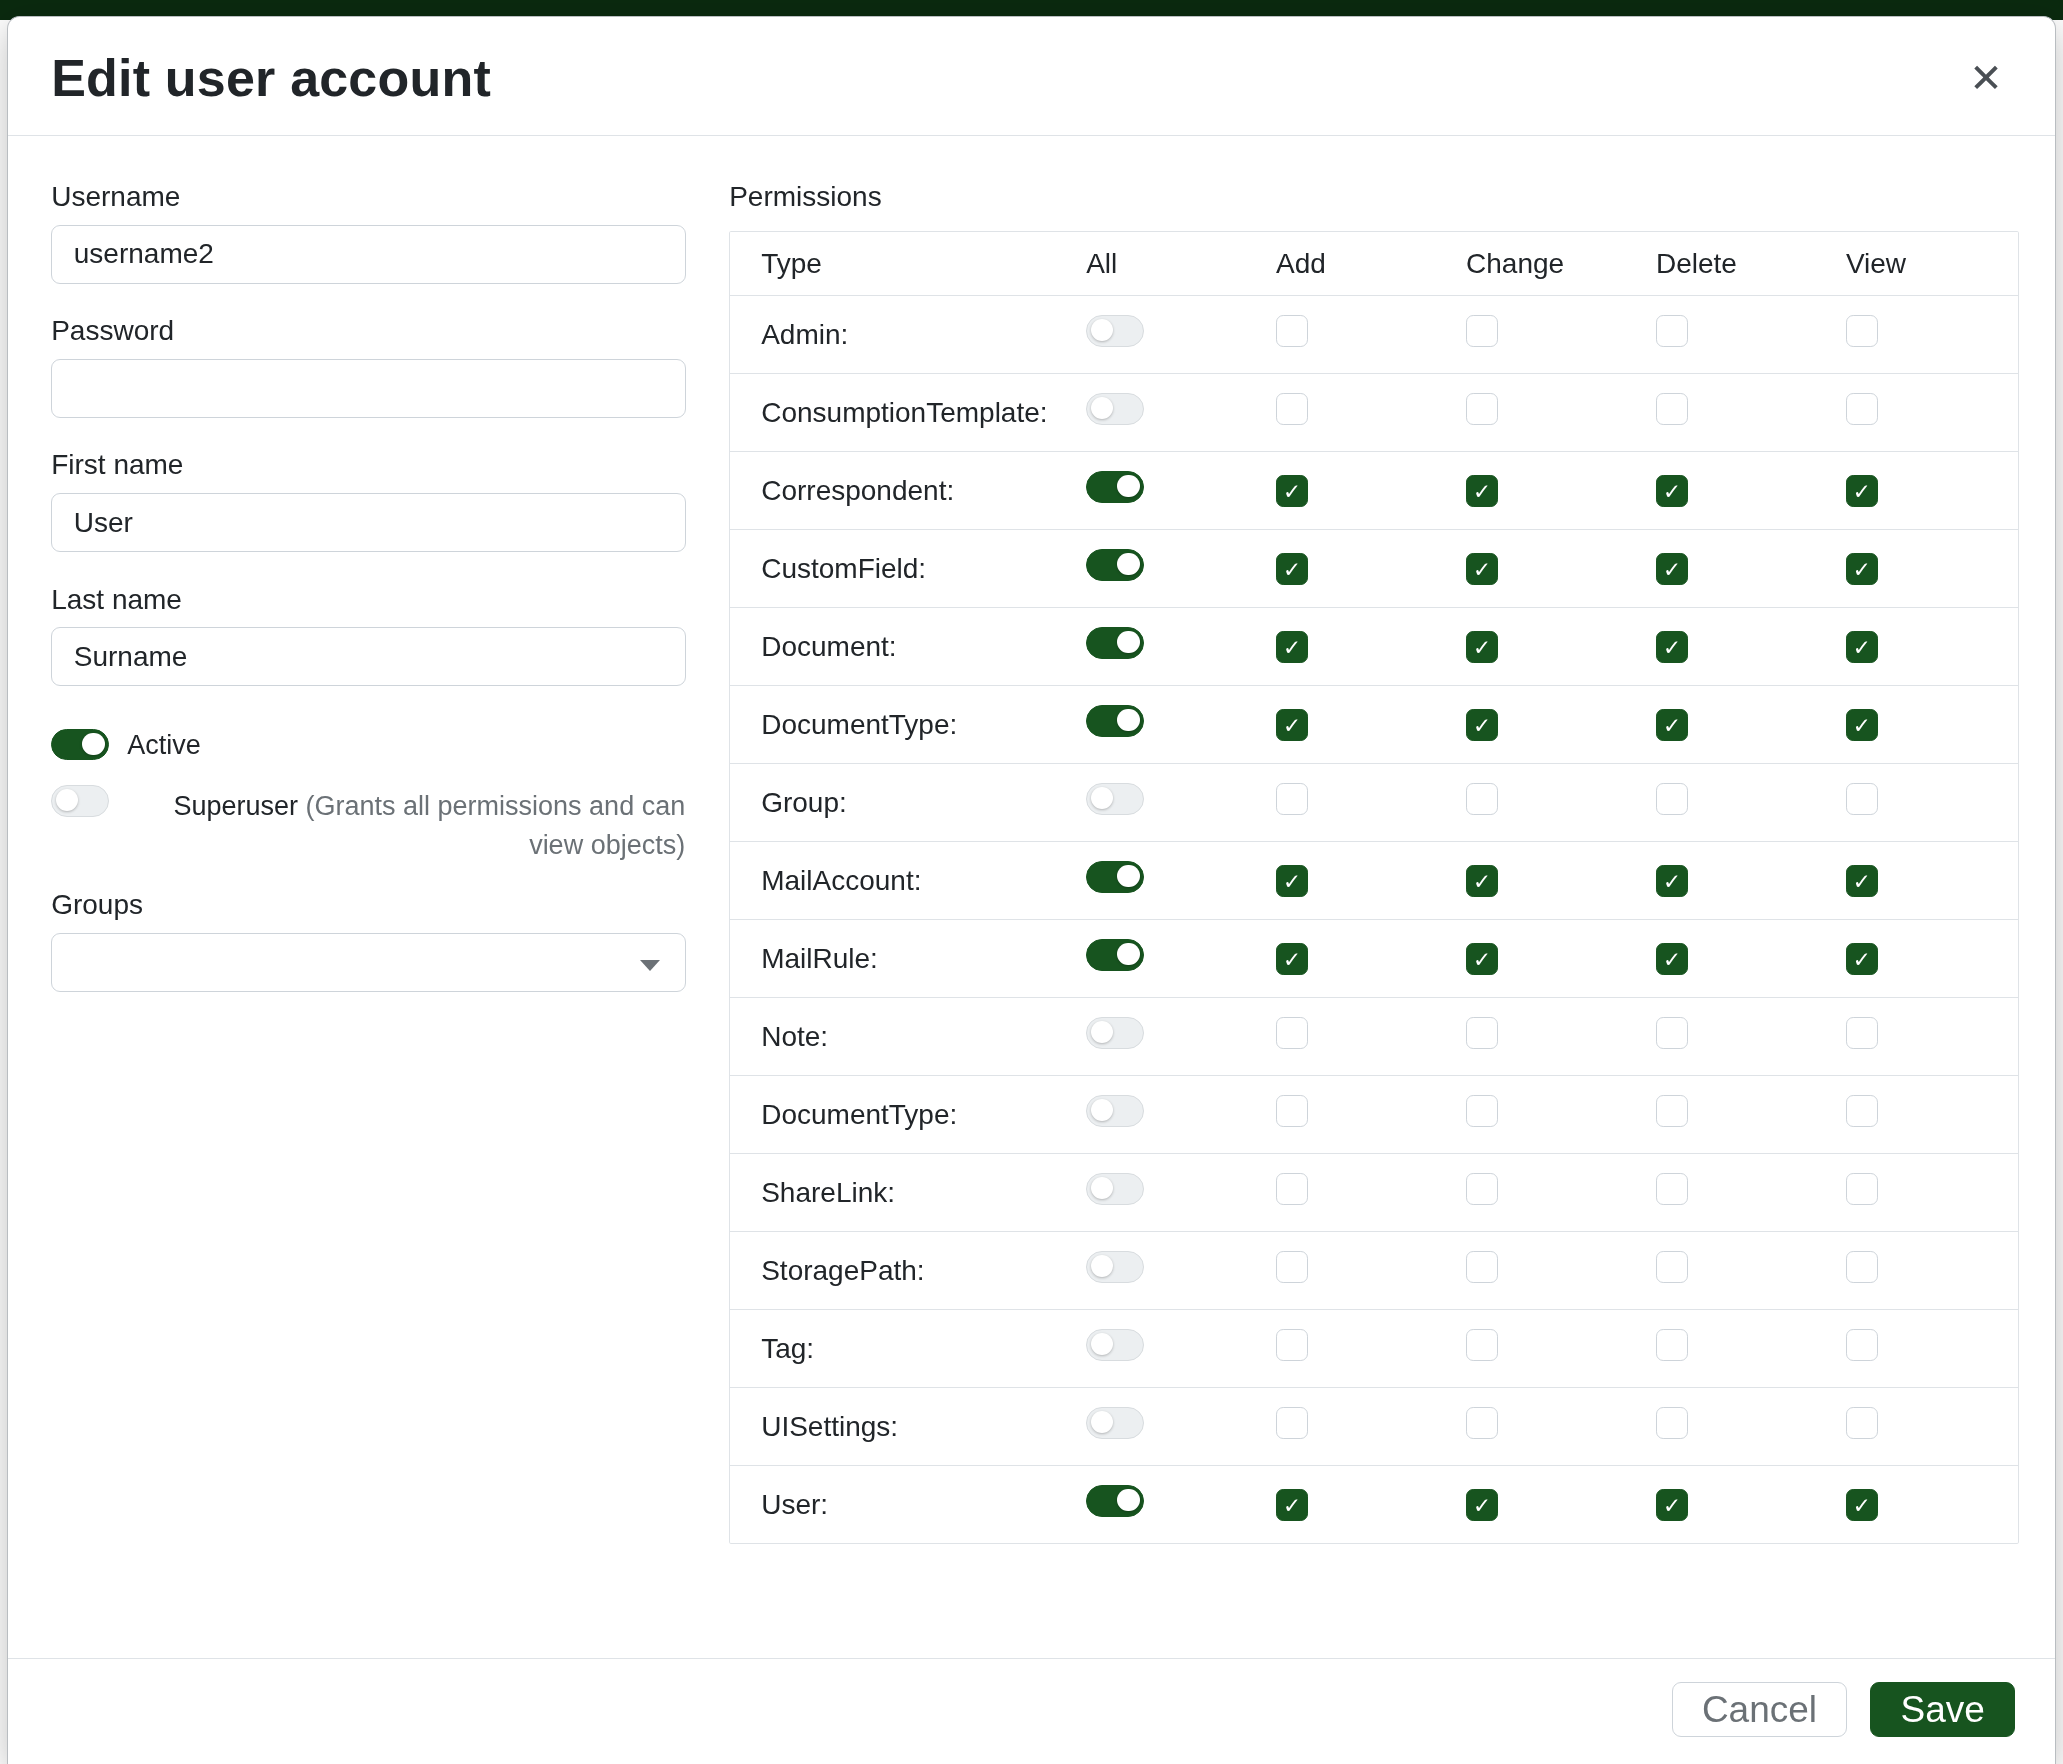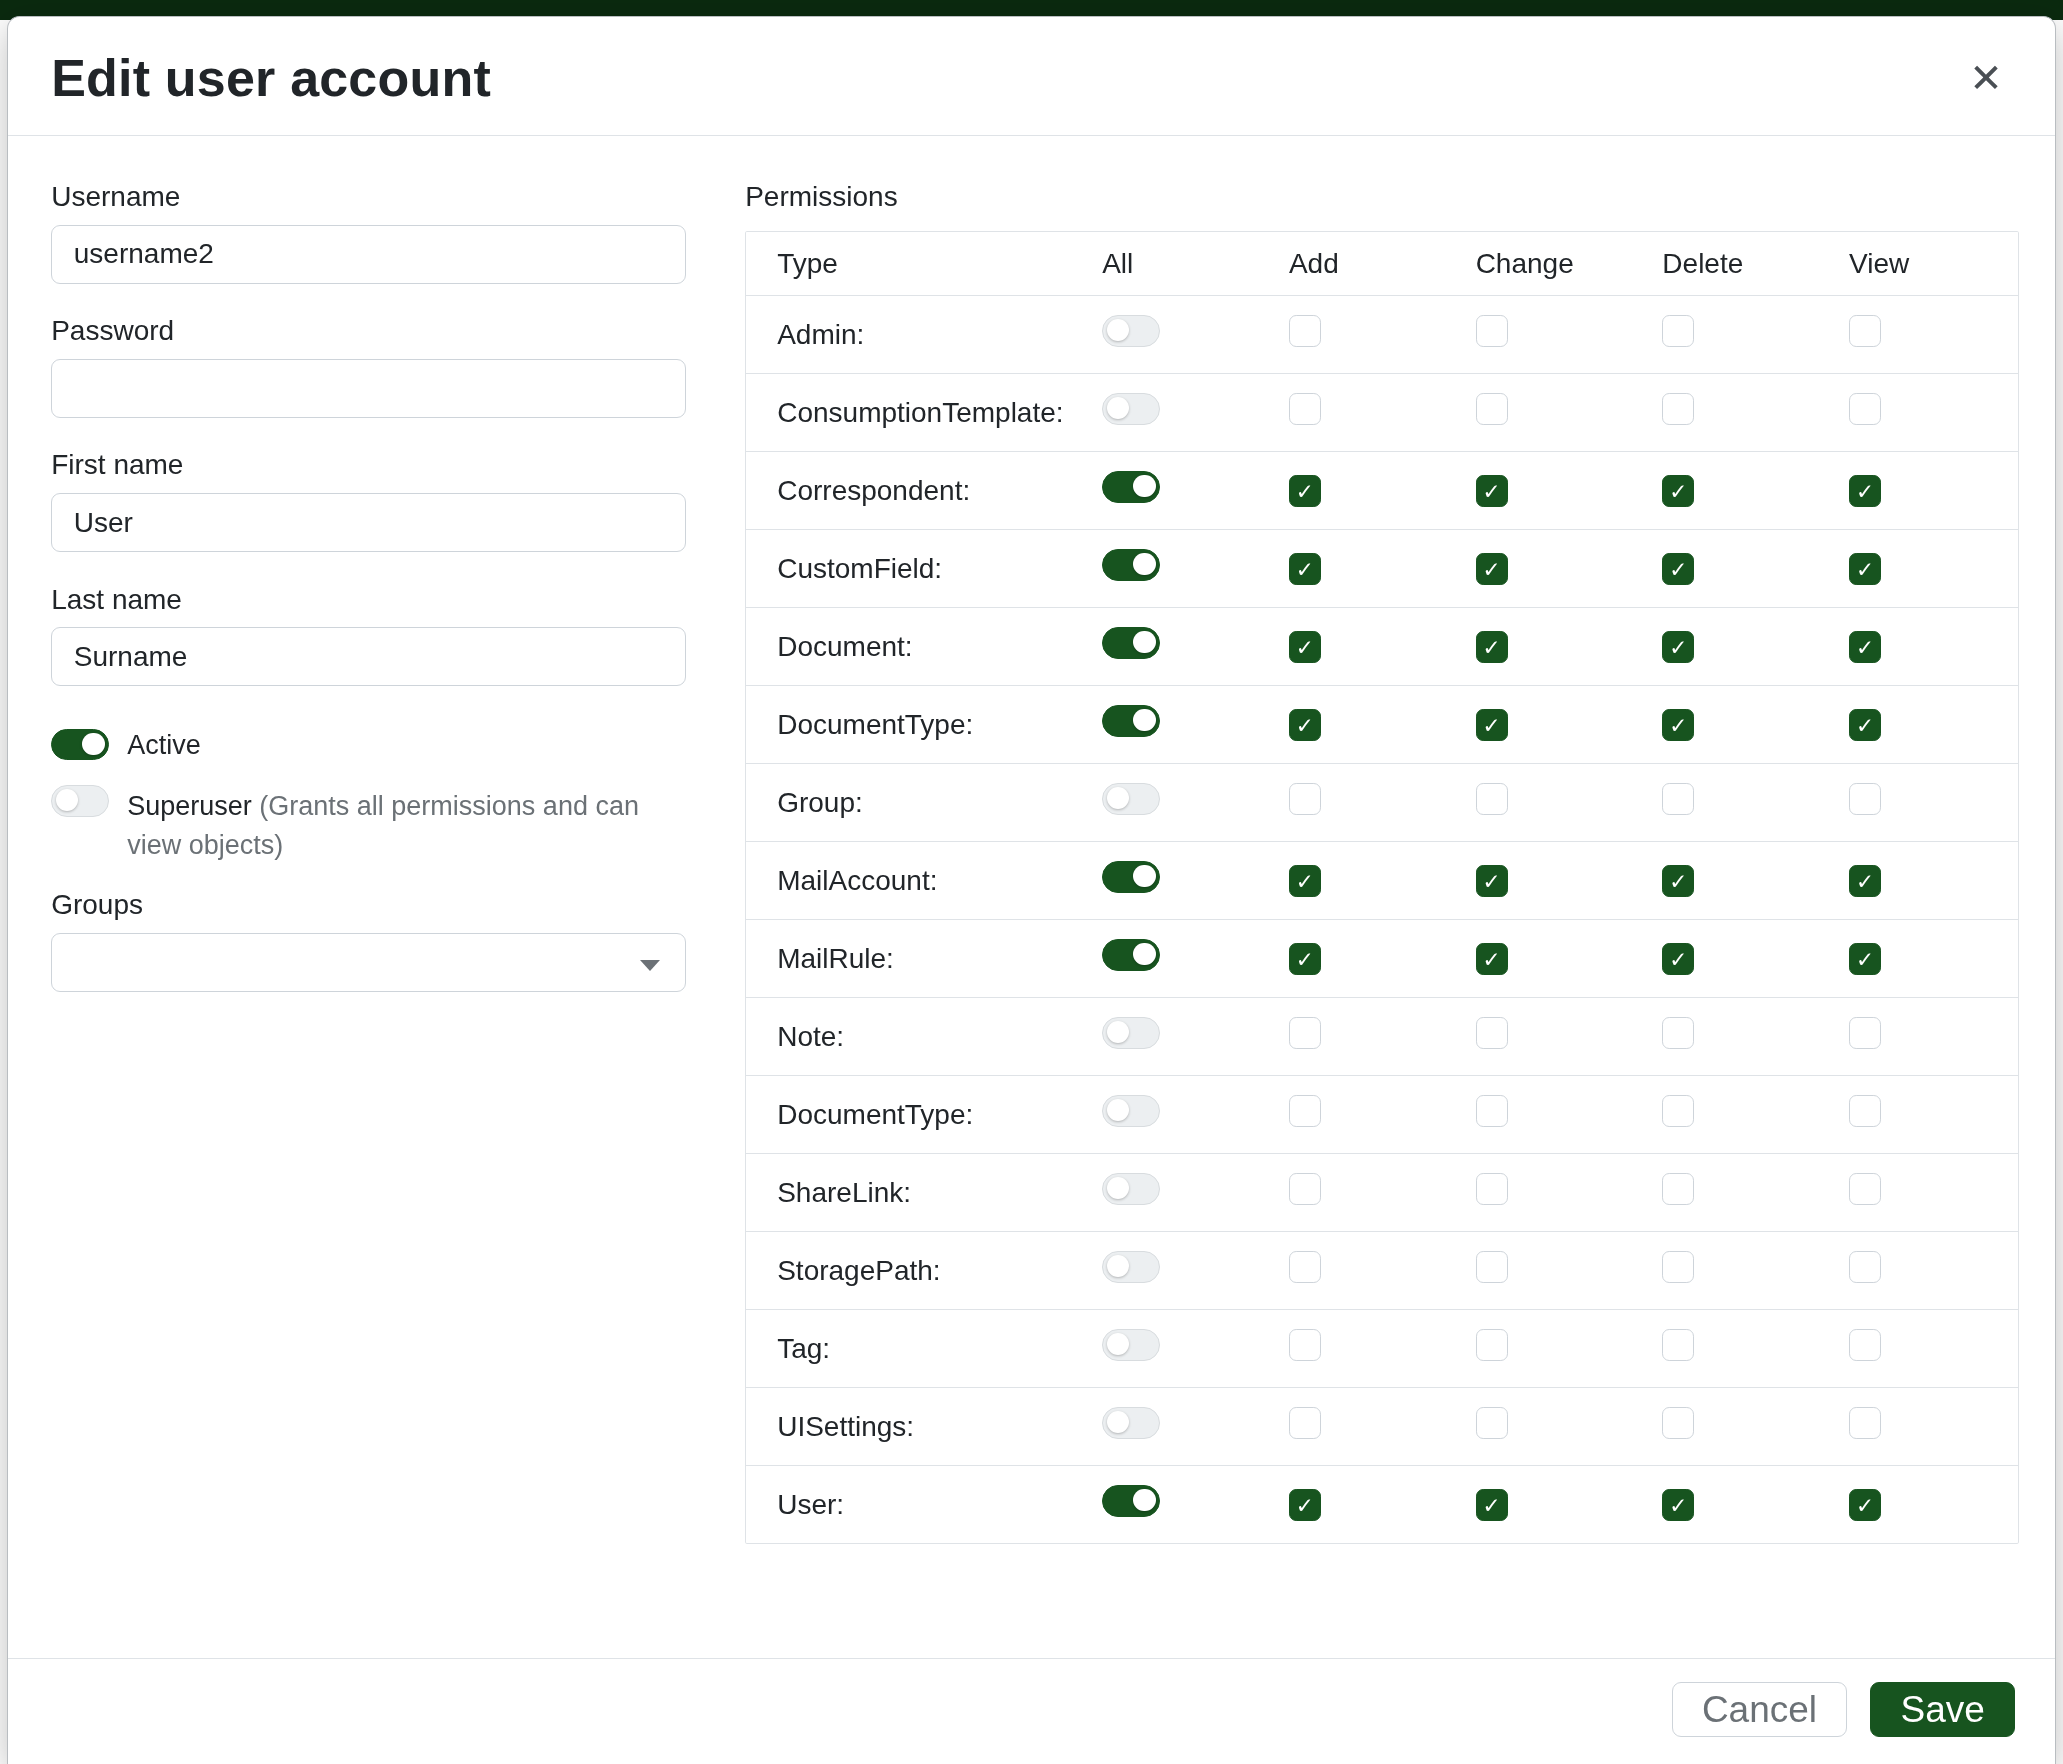--- a/index.html
+++ b/index.html
@@ -17,38 +17,38 @@
     border-radius:12.6px 12.6px 0 0; display:flex; flex-direction:column;
     box-shadow:0 9px 36px rgba(0,0,0,.25); overflow:hidden;
   }
   
   .modal-header { flex:0 0 auto; display:flex; align-items:center; justify-content:space-between;
     padding:31px 43px 27px 43px; border-bottom:1.8px solid var(--rowline); }
   .modal-title { font-size:52px; font-weight:700; letter-spacing:0.2px; }
   .close-btn { border:none; background:none; cursor:pointer; padding:5.4px 9px; line-height:1; }
   .close-btn span { font-size:40px; color:#4a4f54; font-weight:400; }
   
-  .modal-body { flex:1 1 auto; display:flex; padding:45px 36px 0 43px; gap:59px; overflow:hidden; }
+  .modal-body { flex:1 1 auto; display:flex; padding:45px 36px 0 43px; gap:43px; overflow:hidden; }
   .left-col { flex:0 0 635px; }
   .right-col { flex:1 1 auto; }
   .fgroup { margin-bottom:31.5px; }
   .flabel { display:block; font-size:28px; margin-bottom:11.7px; }
   .finput {
     width:100%; height:59px; border:1.8px solid var(--border); border-radius:9px;
     padding:0 21.6px; font-size:28px; color:var(--text); background:#fff; outline:none;
     font-family:inherit;
   }
   
   .switch { width:58px; height:31.5px; border-radius:16px; background:#eceff1; border:1.8px solid #d8dcdf;
     position:relative; display:inline-block; flex:0 0 auto; cursor:pointer; }
   .switch::after { content:""; position:absolute; top:2.7px; left:3.6px; width:22.5px; height:22.5px; border-radius:50%;
     background:#fff; box-shadow:0 0.9px 2.7px rgba(0,0,0,.25); }
   .switch.on { background:var(--accent); border-color:var(--accent); }
   .switch.on::after { left:auto; right:3.6px; }
-  .switch-line { display:flex; align-items:flex-start; gap:18px; margin-bottom:20px; }
+  .switch-line { display:flex; align-items:flex-start; gap:18px; margin-bottom:20px;text-align:right; }
   .switch-line .stext { font-size:27px; line-height:1.45; padding-top:1.8px; max-width:558px; }
   .switch-line .hint { color:var(--muted); }
   
   .select-box { position:relative; width:100%; height:59px; border:1.8px solid var(--border); border-radius:9px;
     background:#fff; cursor:pointer; }
   .caret { position:absolute; right:25px; top:26px; width:0; height:0;
     border-left:10px solid transparent; border-right:10px solid transparent; border-top:11.7px solid #6b7176; }
   
   .perm-title { font-size:28px; margin-bottom:18px; }
   .perm-table { border:1.8px solid var(--rowline); border-radius:1.8px; }

